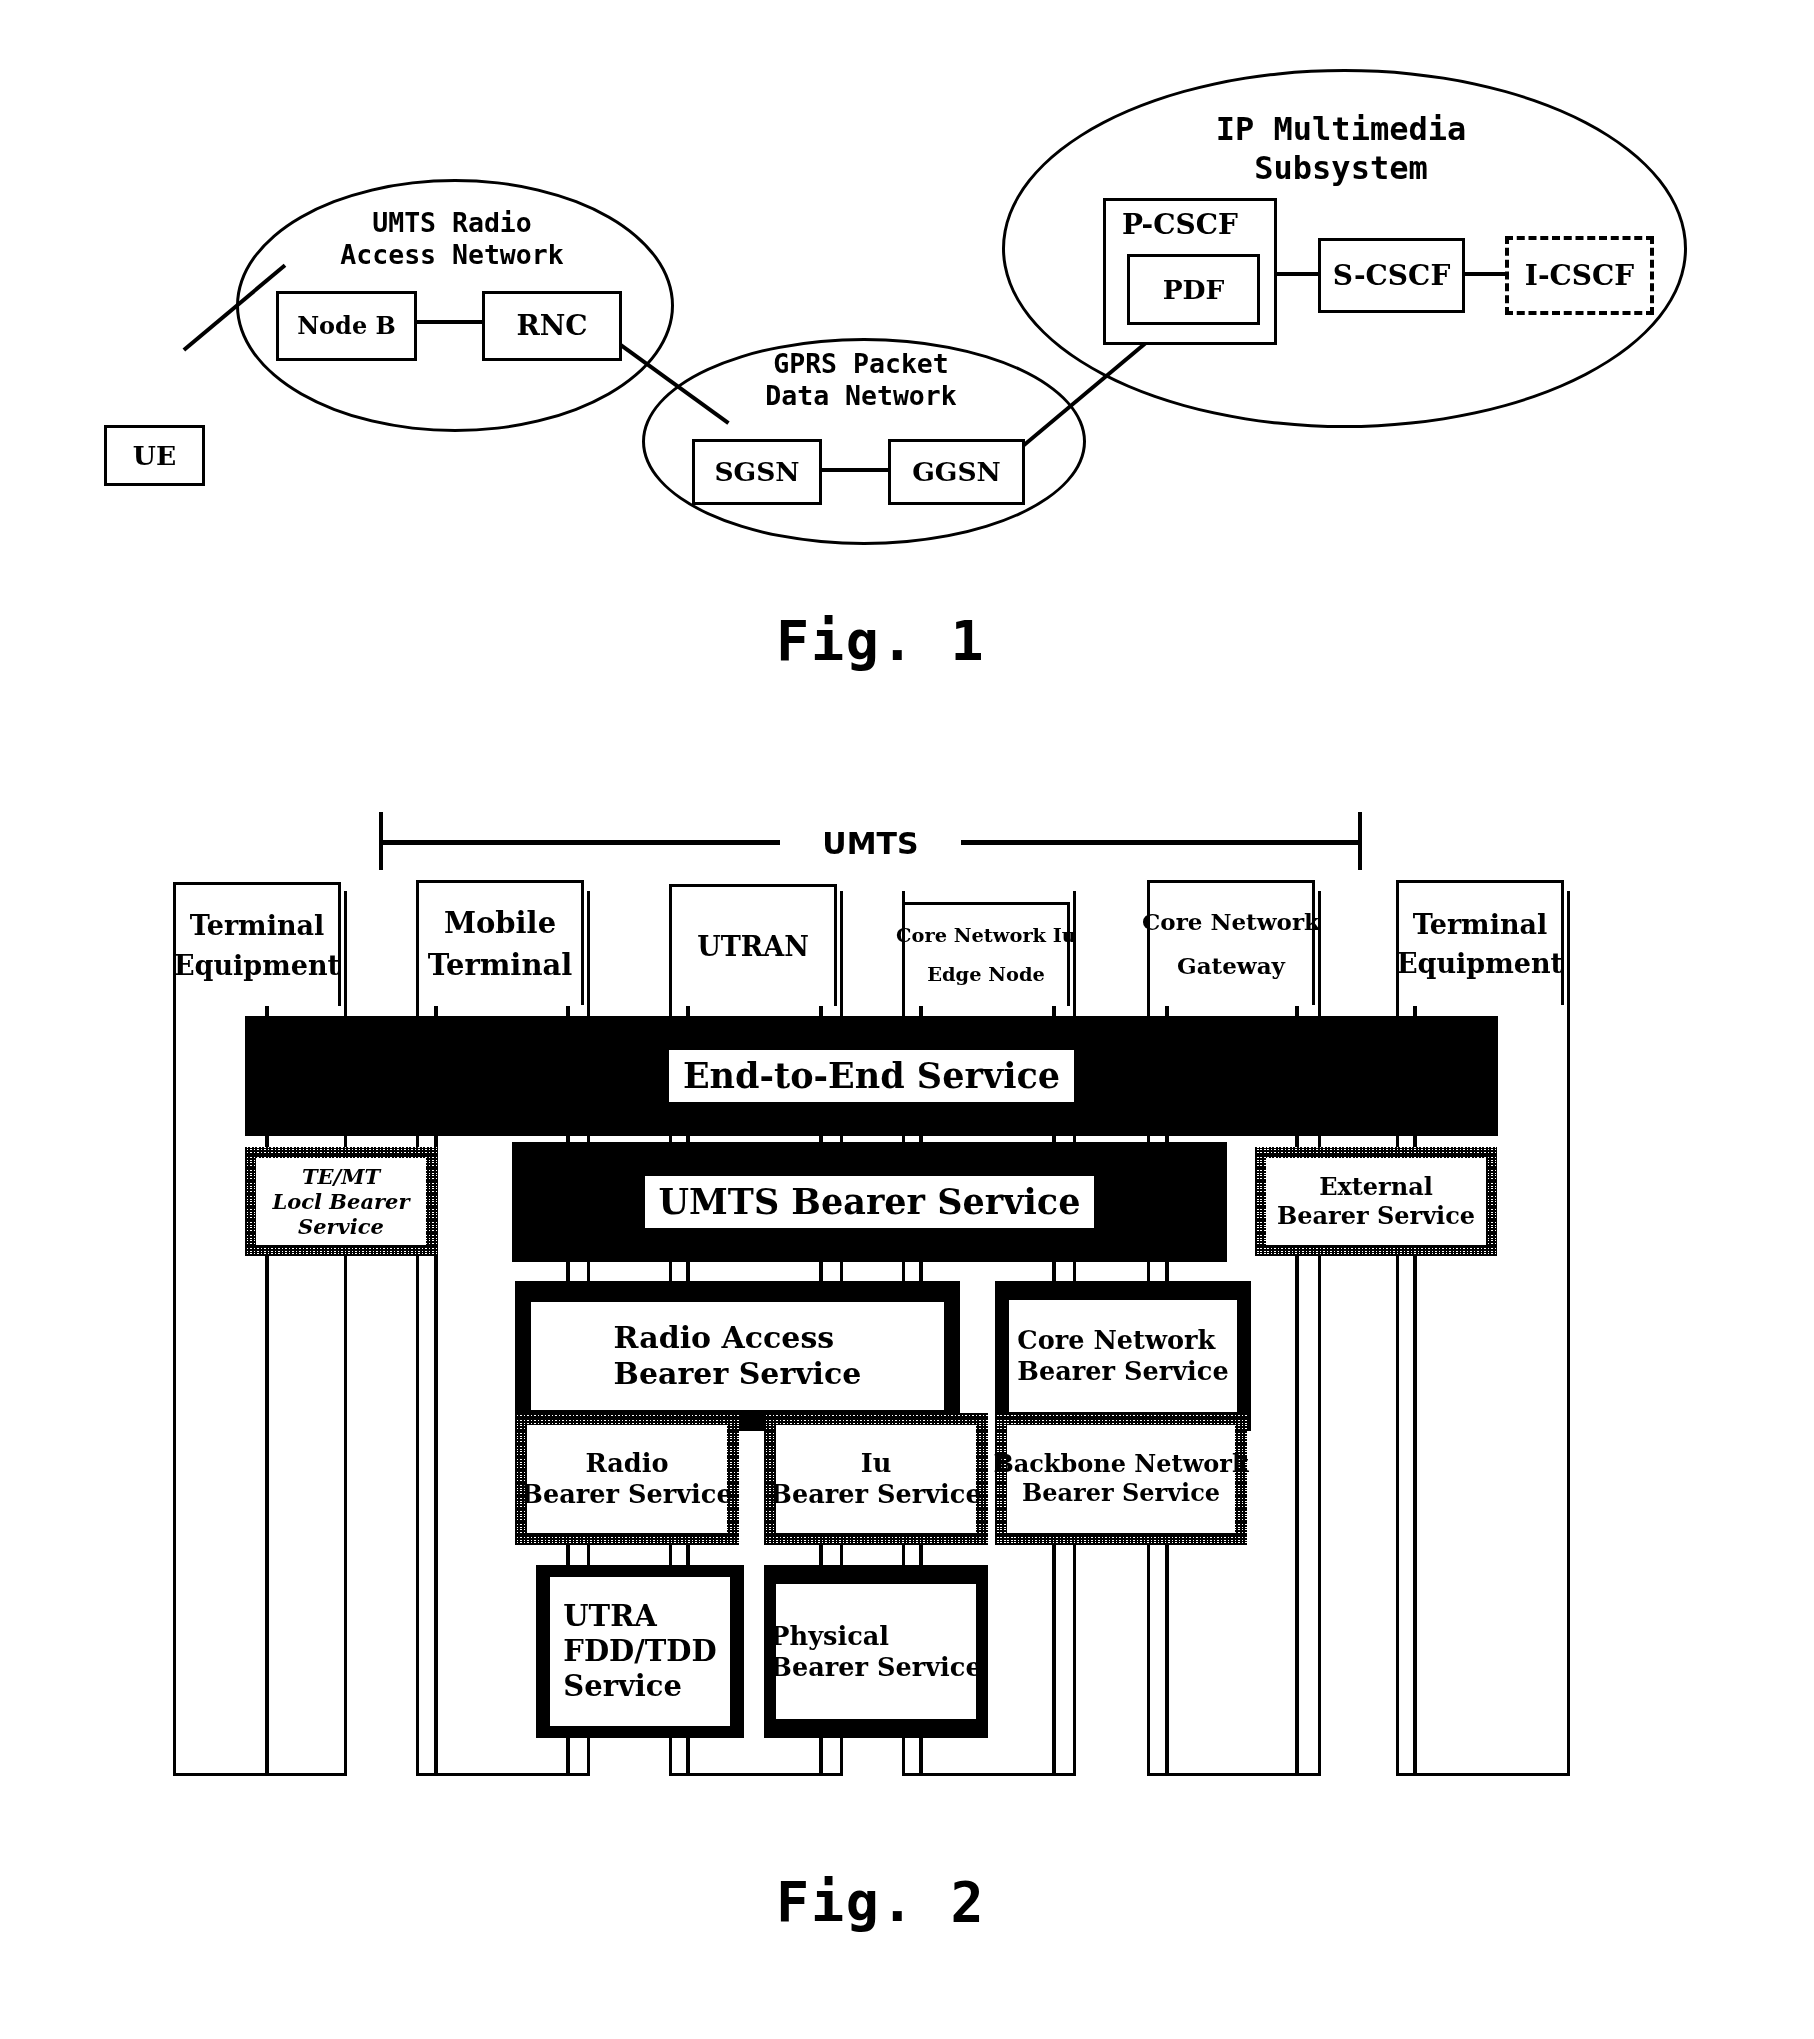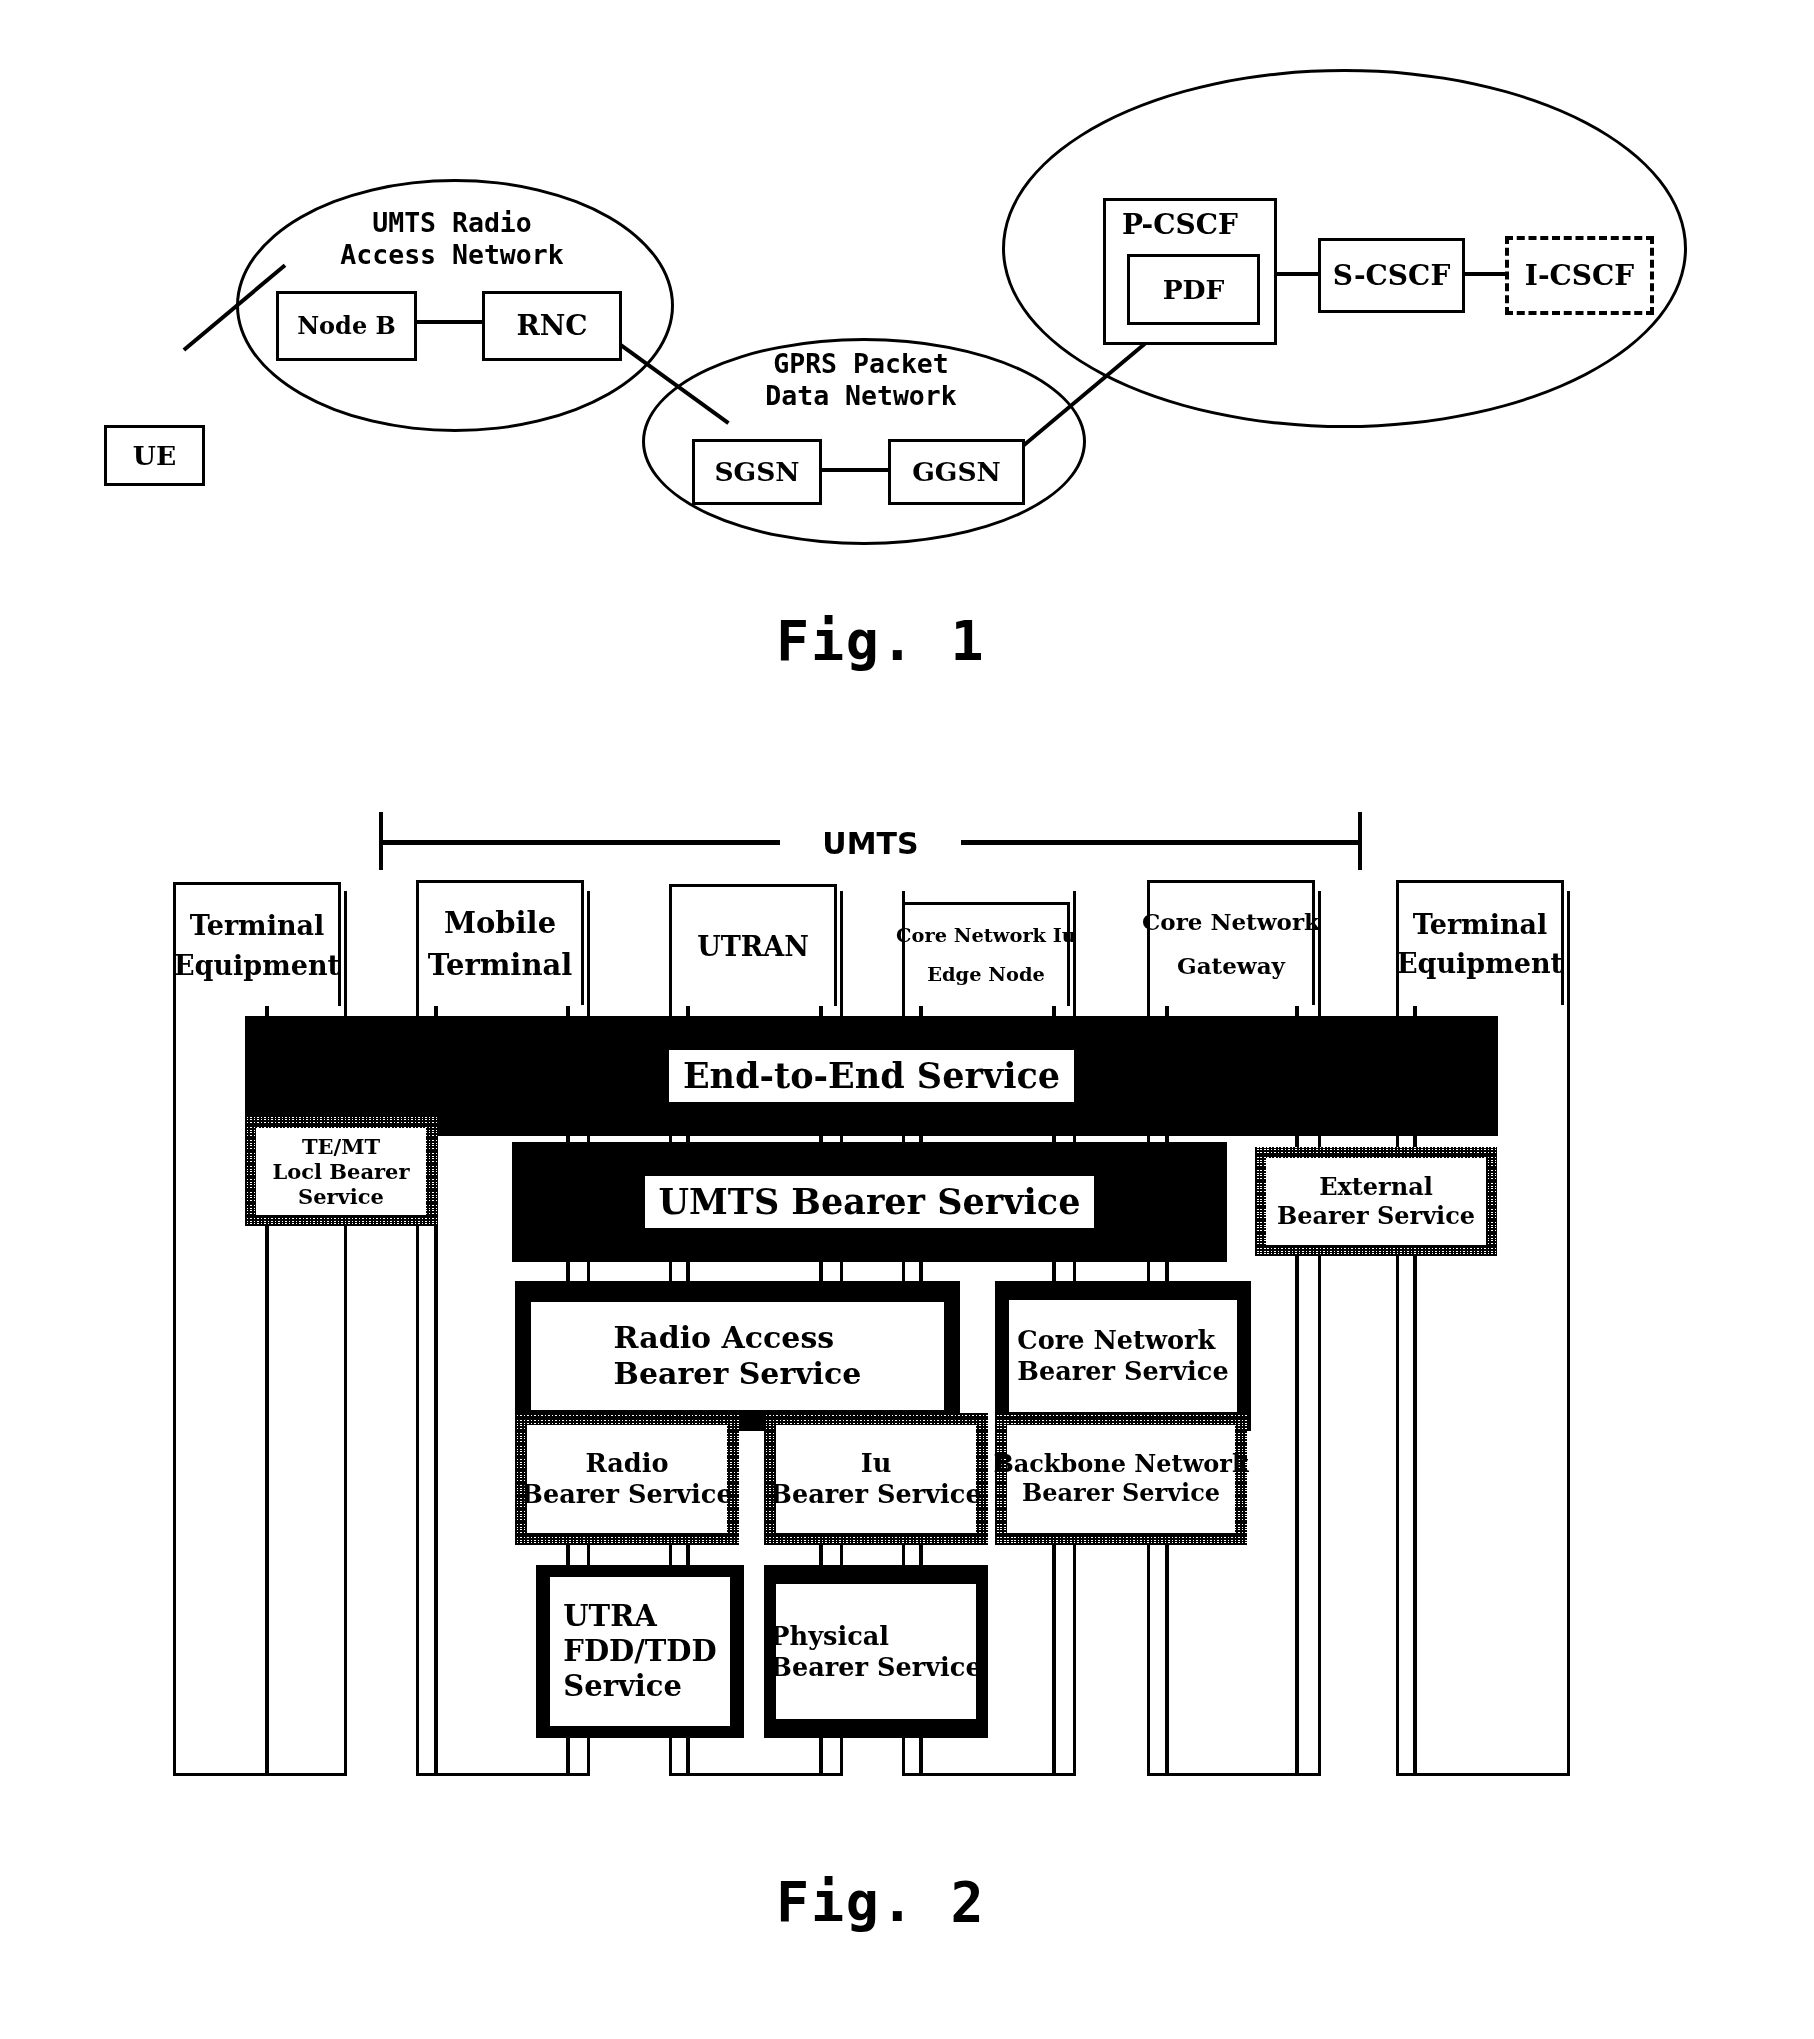--- a/index.html
+++ b/index.html
@@ -66,20 +66,22 @@
 
     <div class="ellipse" style="left:236px;top:179px;width:432px;height:247px;"></div>
     <div class="labelc" style="left:236px;top:207px;width:432px;font-size:26.5px;">UMTS Radio
 Access Network</div>
 
     <div class="ellipse" style="left:642px;top:338px;width:438px;height:201px;"></div>
     <div class="labelc" style="left:642px;top:348px;width:438px;font-size:26.5px;">GPRS Packet
 Data Network</div>
 
     <div class="ellipse" style="left:1002px;top:69px;width:679px;height:353px;"></div>
+    <div class="labelc" style="left:1138px;top:110px;width:406px;font-size:32px;">IP Multimedia
+Subsystem</div>
 
     <div class="line" style="left:184px;top:348px;width:132px;height:4.4px;transform:rotate(-40deg);transform-origin:left center;"></div>
     <div class="line" style="left:408px;top:320px;width:76px;height:4.4px;"></div>
     <div class="line" style="left:607px;top:333px;width:150px;height:4.4px;transform:rotate(36deg);transform-origin:left center;"></div>
     <div class="line" style="left:810px;top:468px;width:79px;height:4.4px;"></div>
     <div class="line" style="left:1017px;top:449px;width:169px;height:4.4px;transform:rotate(-40deg);transform-origin:left center;"></div>
     <div class="line" style="left:1265px;top:272px;width:53px;height:4.4px;"></div>
     <div class="line" style="left:1460px;top:272px;width:46px;height:4.4px;"></div>
 
     <div class="nbox" style="left:104px;top:425px;width:95px;height:55px;font-size:26.5px;">
@@ -170,21 +172,21 @@
     <div class="vline" style="left:919px;top:1006px;height:768px;"></div>
     <div class="vline" style="left:1052px;top:1006px;height:768px;"></div>
     <div class="vline" style="left:1165px;top:1006px;height:768px;"></div>
     <div class="vline" style="left:1295px;top:1006px;height:768px;"></div>
     <div class="vline" style="left:1413px;top:1006px;height:768px;"></div>
 
     <div class="blkbar" style="left:245px;top:1016px;width:1253px;height:120px;">
       <span style="font-size:35px;">End-to-End Service</span>
     </div>
 
-    <div class="dotbox" style="left:245px;top:1117px;width:192px;height:109px;">
+    <div class="dotbox" style="left:245px;top:1147px;width:192px;height:109px;font-style:italic;">
       <span style="left:10.6px;top:10.6px;right:10.6px;bottom:10.6px;font-size:21px;">TE/MT
 Locl Bearer
 Service</span>
     </div>
 
     <div class="blkbar" style="left:512px;top:1142px;width:715px;height:120px;">
       <span style="font-size:35px;">UMTS Bearer Service</span>
     </div>
 
     <div class="dotbox" style="left:1255px;top:1147px;width:242px;height:109px;">

